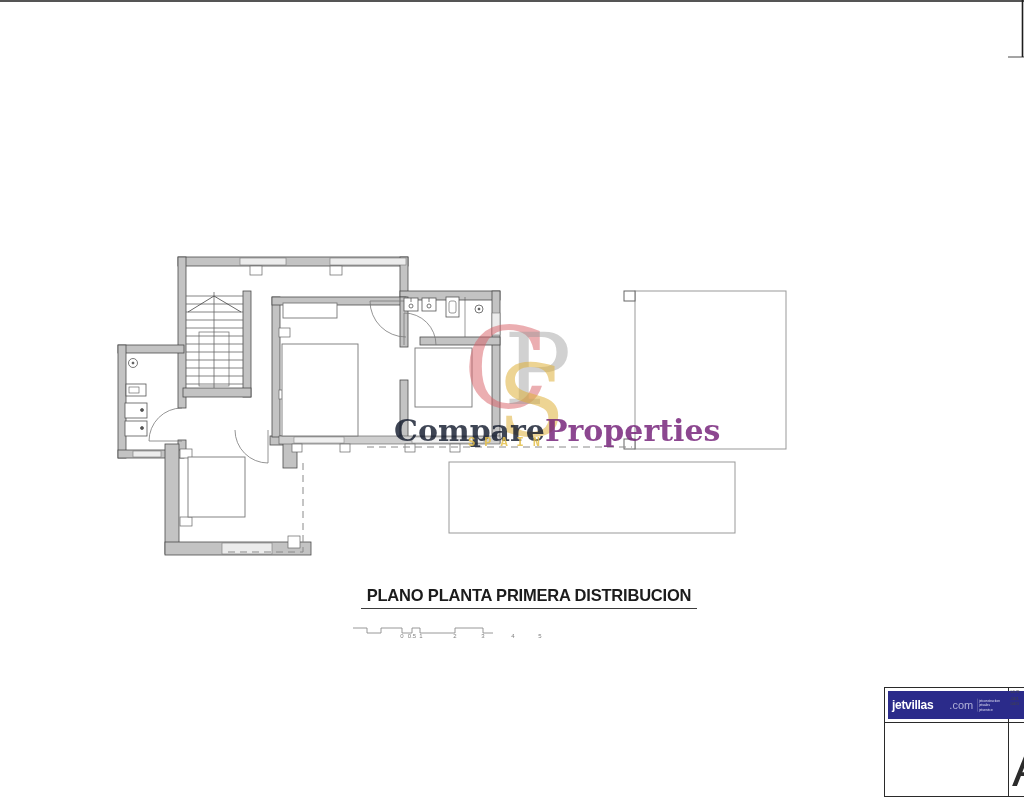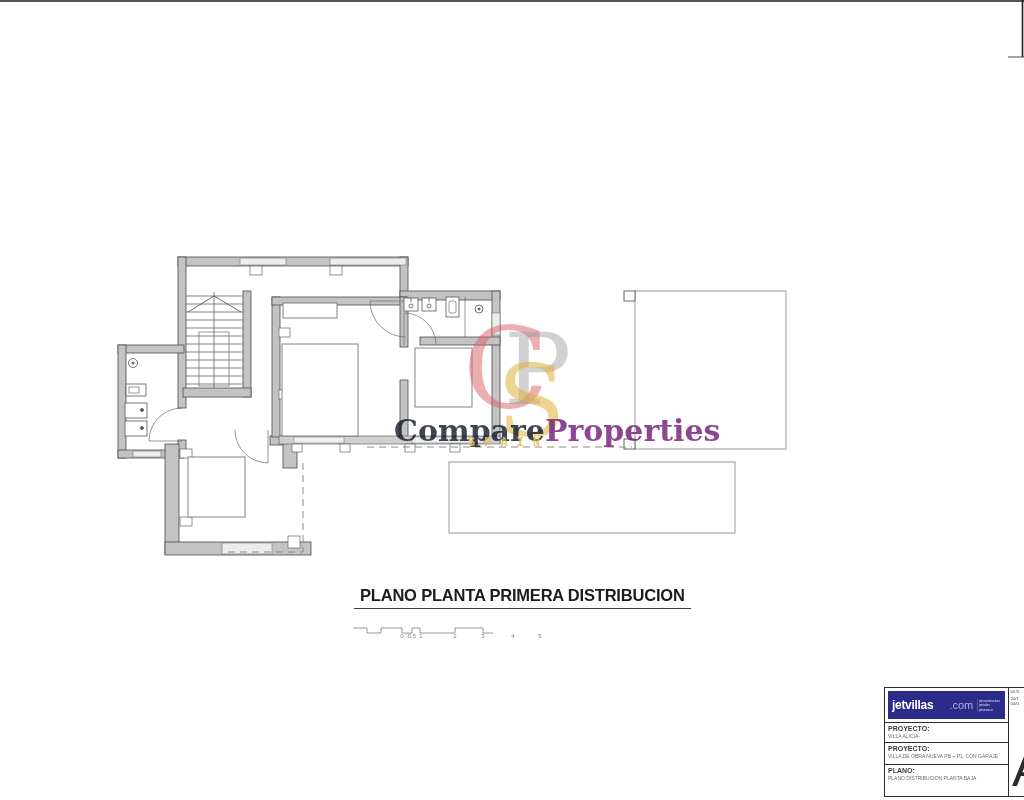--- a/index.html
+++ b/index.html
@@ -12,29 +12,29 @@
   .wm{position:absolute;pointer-events:none;font-family:"DejaVu Serif",serif;}
   .wm-c{left:463px;top:312px;font-size:112px;line-height:1;color:#d95f66;opacity:.5;}
   .wm-p{left:504px;top:320px;font-size:100px;line-height:1;color:#9a9a9a;opacity:.45;}
   .wm-s{left:497px;top:352px;font-size:100px;line-height:1;color:#dfb13c;opacity:.55;}
   .wm-word{left:394px;top:416px;font-size:30px;font-weight:bold;line-height:1;white-space:nowrap;opacity:.8;}
   .wm-word .red{color:#0f172a;}
   .wm-word .gray{color:#701a75;}
   .wm-spain{left:468px;top:436px;font-family:Liberation Mono, monospace;font-size:12px;font-weight:bold;
             letter-spacing:9px;color:#e5c04a;opacity:.85;}
   
-  .plan-title-wrap{position:absolute;left:354px;top:586px;width:350px;}
+  .plan-title-wrap{position:absolute;left:354px;top:586px;width:350px;text-align:center;}
   .plan-title{display:inline-block;font-size:16.5px;font-weight:bold;letter-spacing:-.2px;color:#1c1c1c;
               border-bottom:1.5px solid #3c3c3c;padding:0 6px 3px;white-space:nowrap;}
   
   .scale-label{position:absolute;top:633px;font-size:6px;color:#808080;transform:translateX(-50%);}
   
   .titleblock{position:absolute;left:884px;top:687px;width:139px;height:108px;
               border:1px solid #2a2a2a;border-right:none;display:flex;background:#fff;}
-  .tb-left{width:124px;border-right:1px solid #2a2a2a;display:flex;flex-direction:column;box-sizing:border-box;}
+  .tb-left{width:124px;border-right:1px solid #2a2a2a;display:flex;flex-direction:row;box-sizing:border-box;}
   .tb-logo-row{height:35px;border-bottom:1px solid #2a2a2a;box-sizing:border-box;padding:3px;}
   .tb-logo{background:#2b2b8a;height:100%;display:flex;align-items:center;padding:0 4px;box-sizing:border-box;}
   .tb-brand{color:#ffffff;font-weight:bold;font-size:12px;letter-spacing:-.3px;}
   .tb-tld{color:#b2b2d8;font-size:11px;margin-left:16px;}
   .tb-services{margin-left:4px;border-left:1px solid #8080b2;padding-left:3px;
                transform:scale(.5);transform-origin:left center;width:200%;}
   .tb-services div{font-size:6.5px;line-height:1.35;color:#e2e2f4;white-space:nowrap;}
   .tb-row{border-bottom:1px solid #2a2a2a;padding:2px 3px 1px;box-sizing:border-box;overflow:hidden;}
   .tb-row.last{border-bottom:none;flex:1;}
   .tb-label{font-size:7px;font-weight:bold;color:#3a3a3a;line-height:1.1;}

